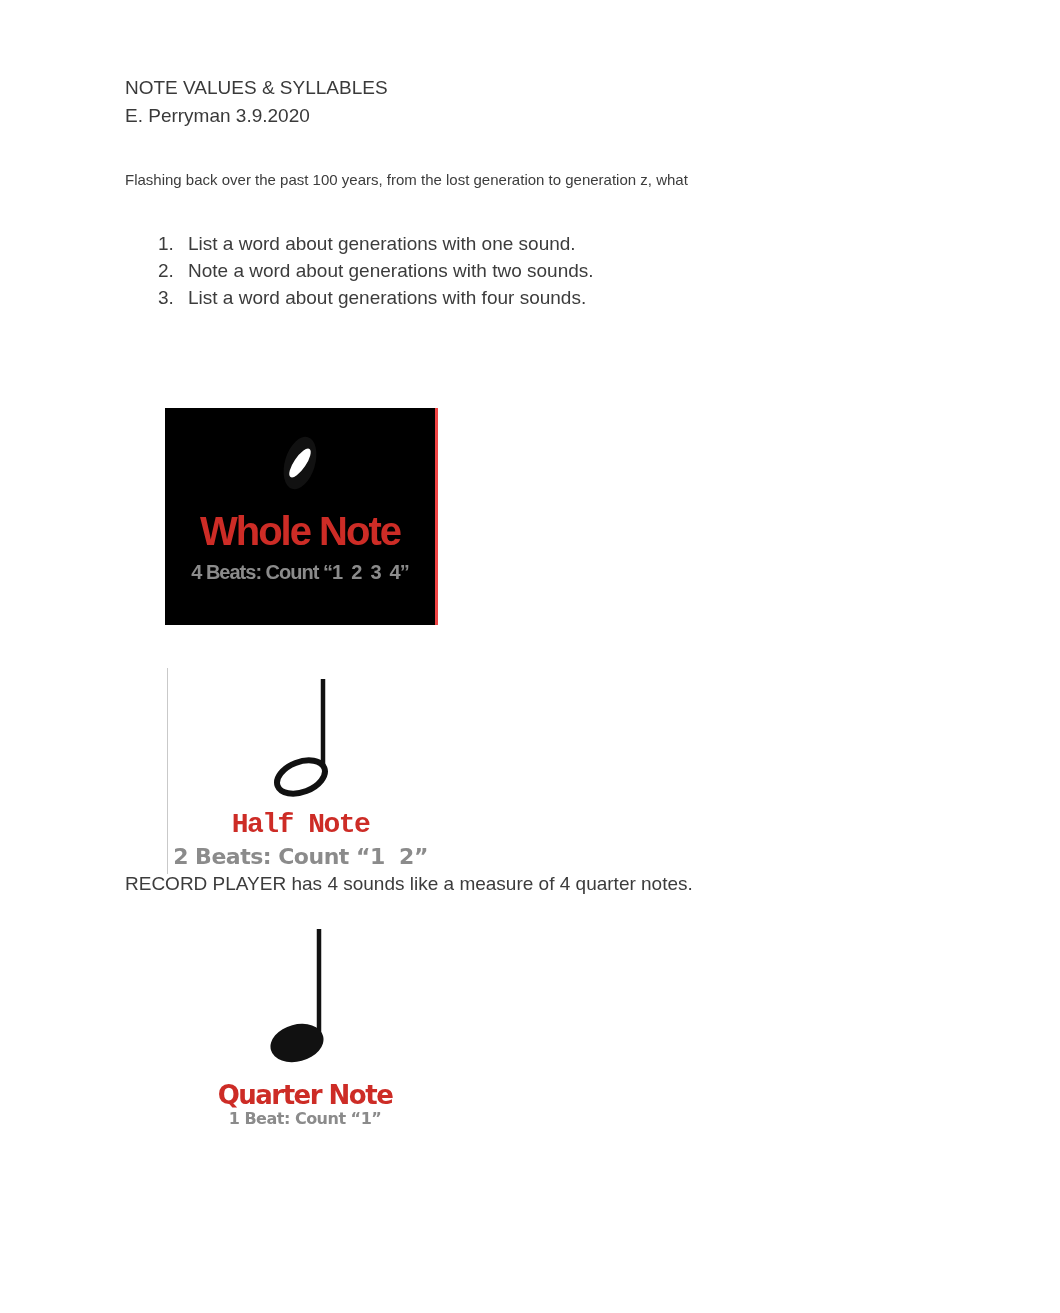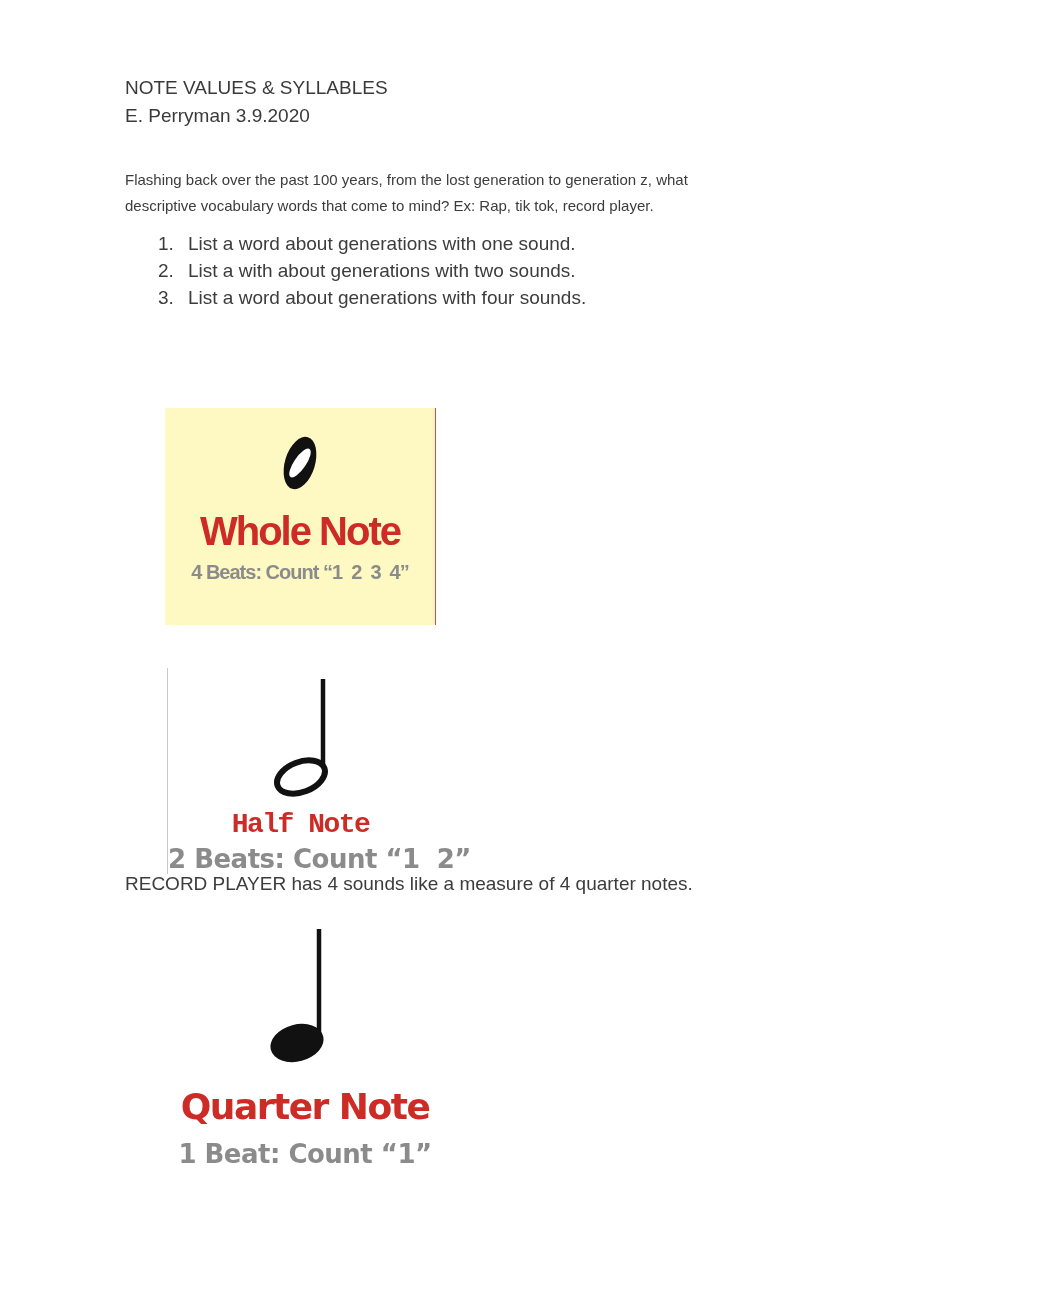--- a/index.html
+++ b/index.html
@@ -29,22 +29,22 @@
   
   .lead { left: 125px; font-size: 19px; line-height: 26px; color: #3c3c3c; white-space: nowrap; }
   .lead-rap    { top: 363px; }
   .lead-tiktok { top: 622px; }
   .lead-record { top: 871px; }
 
   
   .figure { text-align: center; }
   .fig-whole {
     left: 125px; top: 392px; width: 270px; height: 217px;
-    border-right: 1px solid #ef4444;
-    background: #fef9c3;
+    border-right: 3px solid #ef4444;
+    background: #000000;
   }
   .fig-half {
     left: 127px; top: 652px; width: 265px; height: 206px;
     border-left: 1px solid #c9c9c9;
   }
   .fig-quarter {
     left: 125px; top: 905px; width: 280px; height: 230px;
   }
   .note-glyph { display: block; margin: 0 auto; }
   .fig-whole   .note-glyph { margin-top: 24px; }
@@ -60,58 +60,57 @@
     margin-top: 16px;
     font-family: "Liberation Sans", sans-serif;
     font-size: 40px; letter-spacing: -2px;
   }
   .fig-half .note-label {
     margin-top: 12px;
     font-family: Liberation Mono, monospace;
     font-size: 28px; letter-spacing: -1.5px;
   }
   .fig-quarter .note-label {
-    margin-top: 24px;
+    margin-top: 18px;
     font-family: "DejaVu Sans", sans-serif;
-    font-size: 36px; letter-spacing: -1.5px;
+    font-size: 26px; letter-spacing: -1.5px;
   }
 
   .beats {
     font-weight: bold;
     color: #8b8b8b;
     white-space: pre;
     line-height: 1.2;
   }
   .fig-whole   .beats { margin-top: 8px;  font-size: 20px; letter-spacing: -1px; font-family: "Liberation Sans", sans-serif; }
-  .fig-half    .beats { margin-top: 5px;  font-size: 26px; letter-spacing: -0.5px; font-family: "DejaVu Sans", sans-serif; }
-  .fig-quarter .beats { margin-top: 13px;  font-size: 26px; letter-spacing: -0.5px; font-family: "DejaVu Sans", sans-serif; }
+  .fig-half    .beats { margin-top: 5px;  font-size: 22px; letter-spacing: -0.5px; font-family: "DejaVu Sans", sans-serif; }
+  .fig-quarter .beats { margin-top: 0;  font-size: 16px; letter-spacing: -0.5px; font-family: "DejaVu Sans", sans-serif; }
 </style>
 </head>
 <body>
 
 <div class="page">
 
   <header class="abs title-block">
     <div>NOTE VALUES &amp; SYLLABLES</div>
     <div>E. Perryman 3.9.2020</div>
   </header>
 
   <p class="abs intro">
     <span class="line">Flashing back over the past 100 years, from the lost generation to generation z, what</span>
-    <span class="line">descriptive vocabulary words that come to mind? Ex: Rap, tik tok, record player.</span>
   </p>
 
   <div class="abs num-list">
     <div class="li">
       <span class="num">1.</span>
       <span>List a word about generations with one sound.</span>
     </div>
     <div class="li">
       <span class="num">2.</span>
-      <span>List a with about generations with two sounds.</span>
+      <span>Note a word about generations with two sounds.</span>
     </div>
     <div class="li">
       <span class="num">3.</span>
       <span>List a word about generations with four sounds.</span>
     </div>
   </div>
 
 
   <figure class="abs figure fig-whole">
     <svg class="note-glyph" width="46" height="62" viewBox="0 0 46 62">

